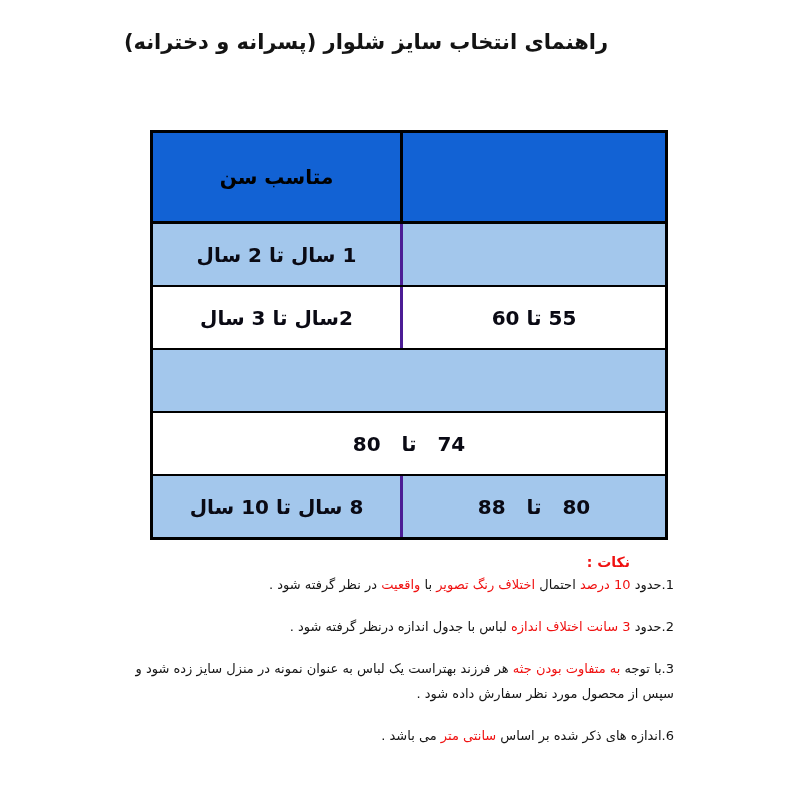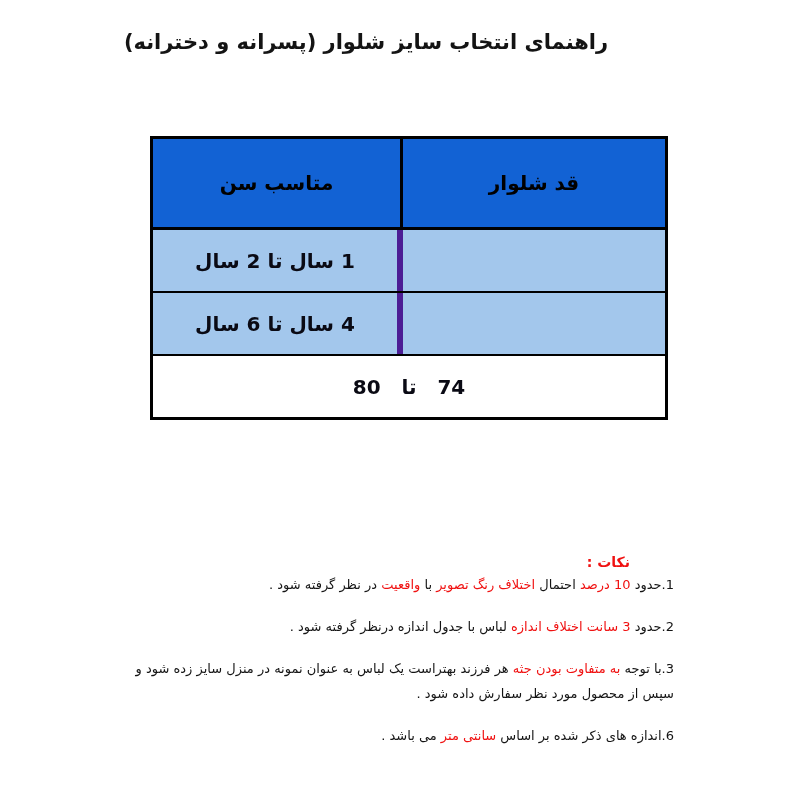--- a/index.html
+++ b/index.html
@@ -10,42 +10,42 @@
   }
   .page{position:relative;width:732px;height:800px;background:#fff;}
 
   .title{
     position:absolute;top:30px;left:0;width:100%;
     text-align:center;font-size:21px;font-weight:bold;color:#141414;
   }
 
   
   .size-table{
-    position:absolute;left:150px;top:136px;width:518px;
+    position:absolute;left:150px;top:130px;width:518px;
     border:3px solid #000;display:flex;flex-direction:column;
     box-sizing:border-box;background:#fff;
   }
   .thead{display:flex;height:88px;background:var(--header-blue,#1262d4);}
   .th{
     display:flex;align-items:center;justify-content:center;
     font-size:20px;font-weight:bold;color:#000;box-sizing:border-box;
   }
   .th-age{width:250px;border-right:3px solid #000;}
   .th-length{flex:1;}
   .thead{border-bottom:3px solid #000;}
 
   .tr{display:flex;height:61px;background:#ffffff;}
   .tr.shade{background:var(--row-blue,#a3c7ec);}
   .tr + .tr{border-top:2px solid #000;}
   .td{
     display:flex;align-items:center;justify-content:center;
     font-size:20px;font-weight:bold;color:#0a0a14;box-sizing:border-box;
     white-space:pre-wrap;
   }
-  .td-age{width:250px;border-right:6px solid #4c1d95;}
+  .td-age{width:250px;border-right:3px solid #4c1d95;}
   .td-length{flex:1;letter-spacing:1px;}
 
   
   .notes-heading{
     position:absolute;top:554px;right:102px;
     direction:rtl;font-size:14px;font-weight:bold;
     color:var(--note-red,#f01111);
   }
   .notes-list{
     position:absolute;top:572px;right:58px;width:688px;
@@ -62,31 +62,37 @@
 </head>
 <body>
 
 <div class="page">
 
   <div class="title" dir="rtl">راهنمای انتخاب سایز شلوار (پسرانه و دخترانه)</div>
 
   <div class="size-table">
     <div class="thead">
       <div class="th th-age" dir="rtl">متاسب سن</div>
-      <div class="th th-length" dir="rtl">قد شلوار</div>
     </div>
     <div>
         <div class="tr shade">
           <div class="td td-age" dir="rtl">1 سال تا 2 سال</div>
         </div>
+        <div class="tr">
+          <div class="td td-age" dir="rtl">2سال تا 3 سال</div>
+          <div class="td td-length" dir="rtl">55 تا 60</div>
+        </div>
         <div class="tr shade">
-          <div class="td td-age" dir="rtl">4 سال تا 6 سال</div>
         </div>
         <div class="tr">
           <div class="td td-length" dir="rtl">74   تا   80</div>
+        </div>
+        <div class="tr shade">
+          <div class="td td-age" dir="rtl">8 سال تا 10 سال</div>
+          <div class="td td-length" dir="rtl">80   تا   88</div>
         </div>
       </div>
   </div>
 
   <div class="notes-heading">نکات :</div>
 
   <div class="notes-list">
       <div class="note" dir="rtl"><span class="blk">1.حدود </span><span class="red">10 درصد</span><span class="blk"> احتمال </span><span class="red">اختلاف رنگ تصویر</span><span class="blk"> با </span><span class="red">واقعیت</span><span class="blk"> در نظر گرفته شود .</span></div>
       <div class="note" dir="rtl"><span class="blk">2.حدود </span><span class="red">3 سانت اختلاف اندازه</span><span class="blk"> لباس با جدول اندازه درنظر گرفته شود .</span></div>
       <div class="note" dir="rtl"><span class="blk">3.با توجه </span><span class="red">به متفاوت بودن جثه</span><span class="blk"> هر فرزند بهتراست یک لباس به عنوان نمونه در منزل سایز زده شود و

